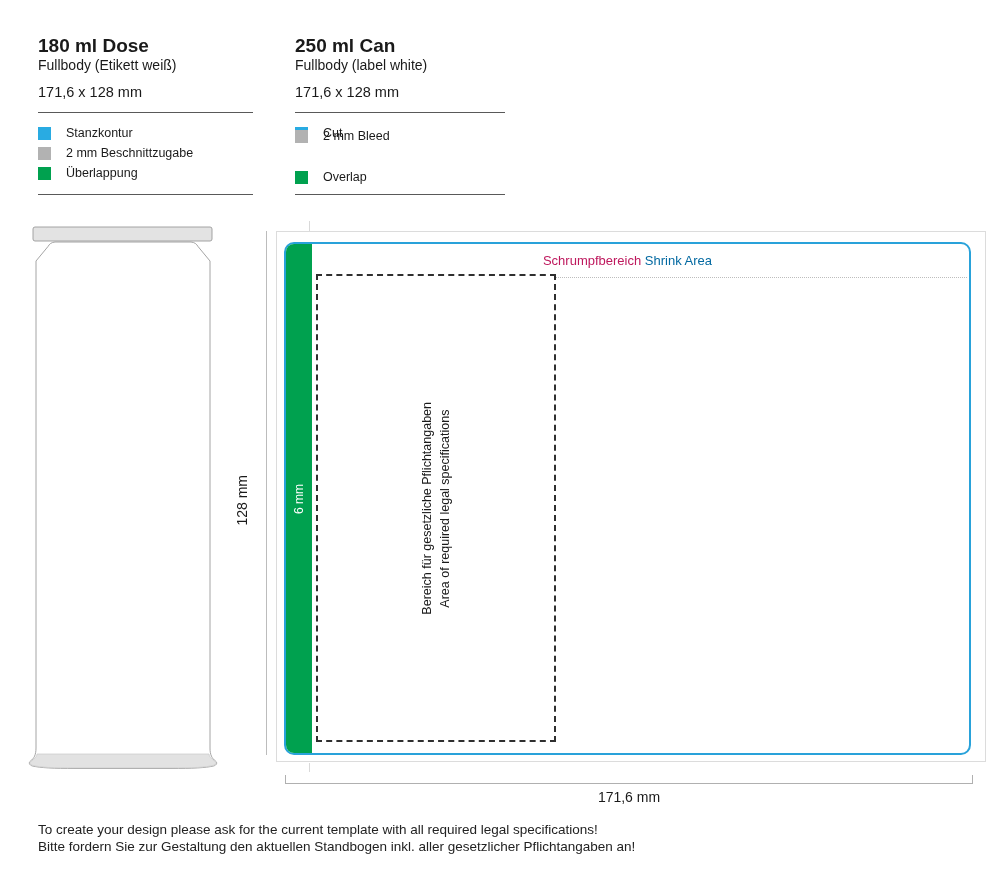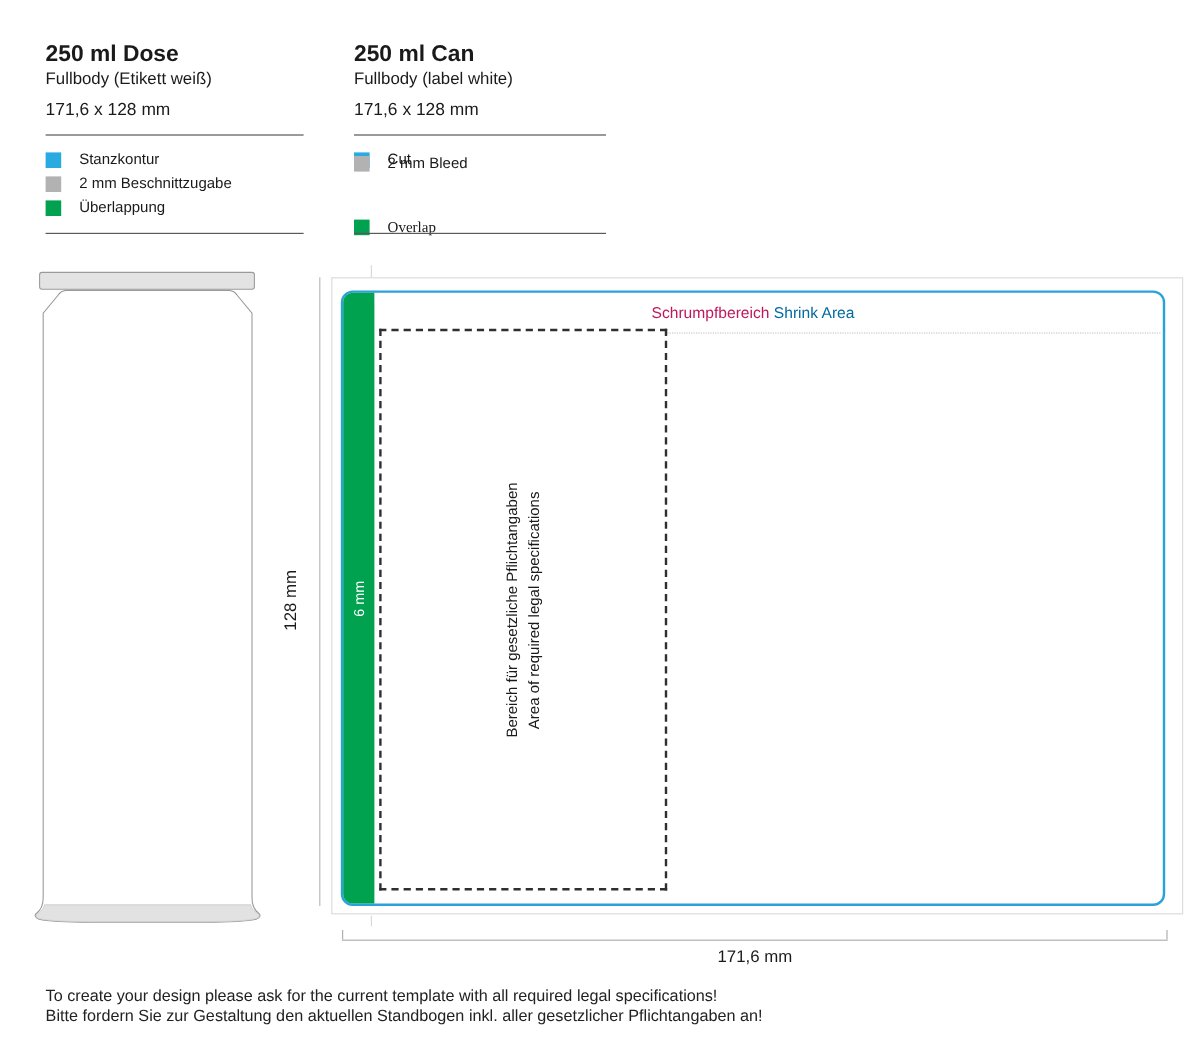--- a/index.html
+++ b/index.html
@@ -50,21 +50,21 @@
 
   
   .footer{position:absolute;left:38px;top:821px;font-size:13.5px;line-height:17px;color:#222;}
 </style>
 </head>
 <body>
 
 <div class="page">
 
   <div class="info-block" style="left:38px;width:215px;">
-    <div class="ib-title">250 ml Dose</div>
+    <div class="ib-title">180 ml Dose</div>
     <div class="ib-subtitle">Fullbody (Etikett weiß)</div>
     <div class="ib-size">171,6 x 128 mm</div>
     <div class="ib-rule" style="top:76px;"></div>
     <div class="legend">
       <div class="legend-row" style="top:0;">
         <span class="chip chip-cut"></span>
         <span class="legend-label">Stanzkontur</span>
       </div>
       <div class="legend-row" style="top:20px;">
         <span class="chip chip-bleed"></span>
@@ -85,21 +85,21 @@
     <div class="ib-rule" style="top:76px;"></div>
     <div class="legend">
       <div class="legend-row" style="top:0;">
         <span class="chip chip-cut"></span>
         <span class="legend-label">Cut</span>
       </div>
       <div class="legend-row" style="top:3px;">
         <span class="chip chip-bleed"></span>
         <span class="legend-label">2 mm Bleed</span>
       </div>
-      <div class="legend-row" style="top:56px;font-family:Liberation Serif, serif;">
+      <div class="legend-row" style="top:44px;">
         <span class="chip chip-overlap"></span>
         <span class="legend-label">Overlap</span>
       </div>
     </div>
     <div class="ib-rule" style="top:158px;"></div>
   </div>
 
   <svg style="position:absolute;left:28px;top:224px;" width="192" height="548" viewBox="28 224 192 548">
     <path d="M55,242 C51,242.5 49.5,244 48,246.5 L36,261 L36,748
              C36,755 34,758.5 30.5,761 C28.5,762.5 29,765 32.5,766

